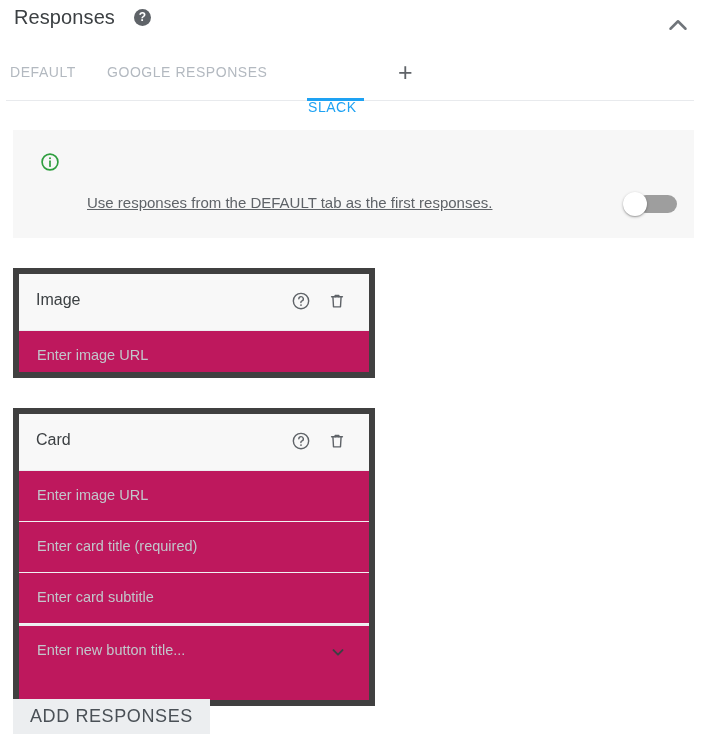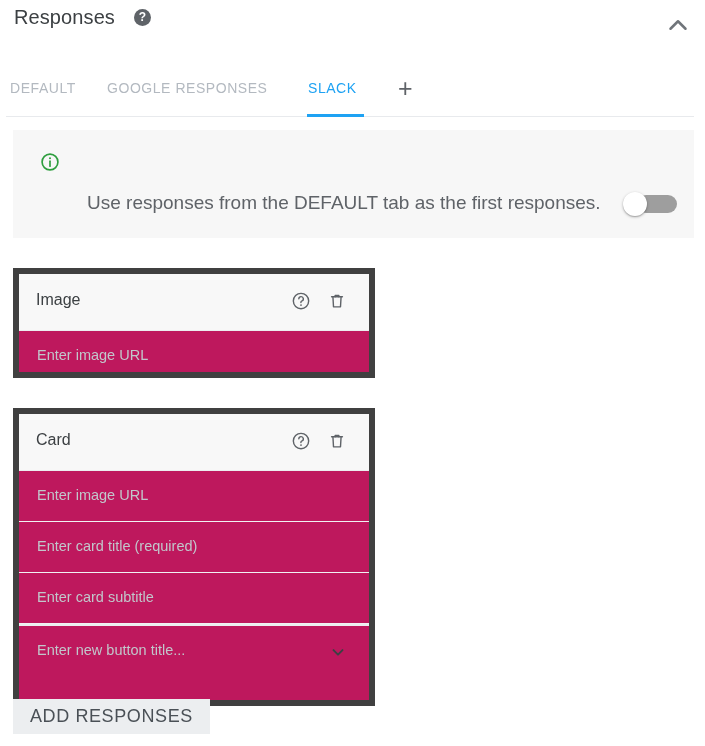--- a/index.html
+++ b/index.html
@@ -56,21 +56,21 @@
     width: 30px;
     height: 30px;
     cursor: pointer;
   }
   .collapse-chevron svg { display: block; }
 
   
   .tabs-row {
     position: absolute;
     left: 0;
-    top: 80px;
+    top: 64px;
     width: 582px;
     height: 38px;
   }
   .tabs-underline {
     position: absolute;
     left: 6px;
     top: 36px;
     width: 688px;
     height: 1px;
     background: #e8eaed;
@@ -78,21 +78,21 @@
   .tab {
     position: absolute;
     top: 0;
     font-size: 14px;
     letter-spacing: 0.55px;
     color: #b3b9c0;
     cursor: pointer;
     user-select: none;
     padding-bottom: 13px;
   }
-  .tab.active { color: #1ea2f3; }
+  .tab.active { color: #1ea2f3; margin-top: 35px; }
   .tab-0 { left: 10px; }
   .tab-1 { left: 107px; }
   .tab-2 { left: 308px; }
   .tab-active-bar {
     position: absolute;
     left: 307px;
     top: 34px;
     width: 57px;
     height: 3px;
     background: #1ea2f3;
@@ -130,23 +130,24 @@
     left: 74px;
     top: 23px;
     font-size: 14.5px;
     color: #4caf50;
     line-height: 20px;
   }
   .banner-line2 {
     position: absolute;
     left: 74px;
     top: 63px;
-    font-size: 19px;
+    font-size: 15px;
     color: #5f6368;
     line-height: 20px;
+    text-decoration: underline;
   }
   .toggle {
     position: absolute;
     left: 610px;
     top: 62px;
     width: 57px;
     height: 24px;
     cursor: pointer;
   }
   .toggle-track {

